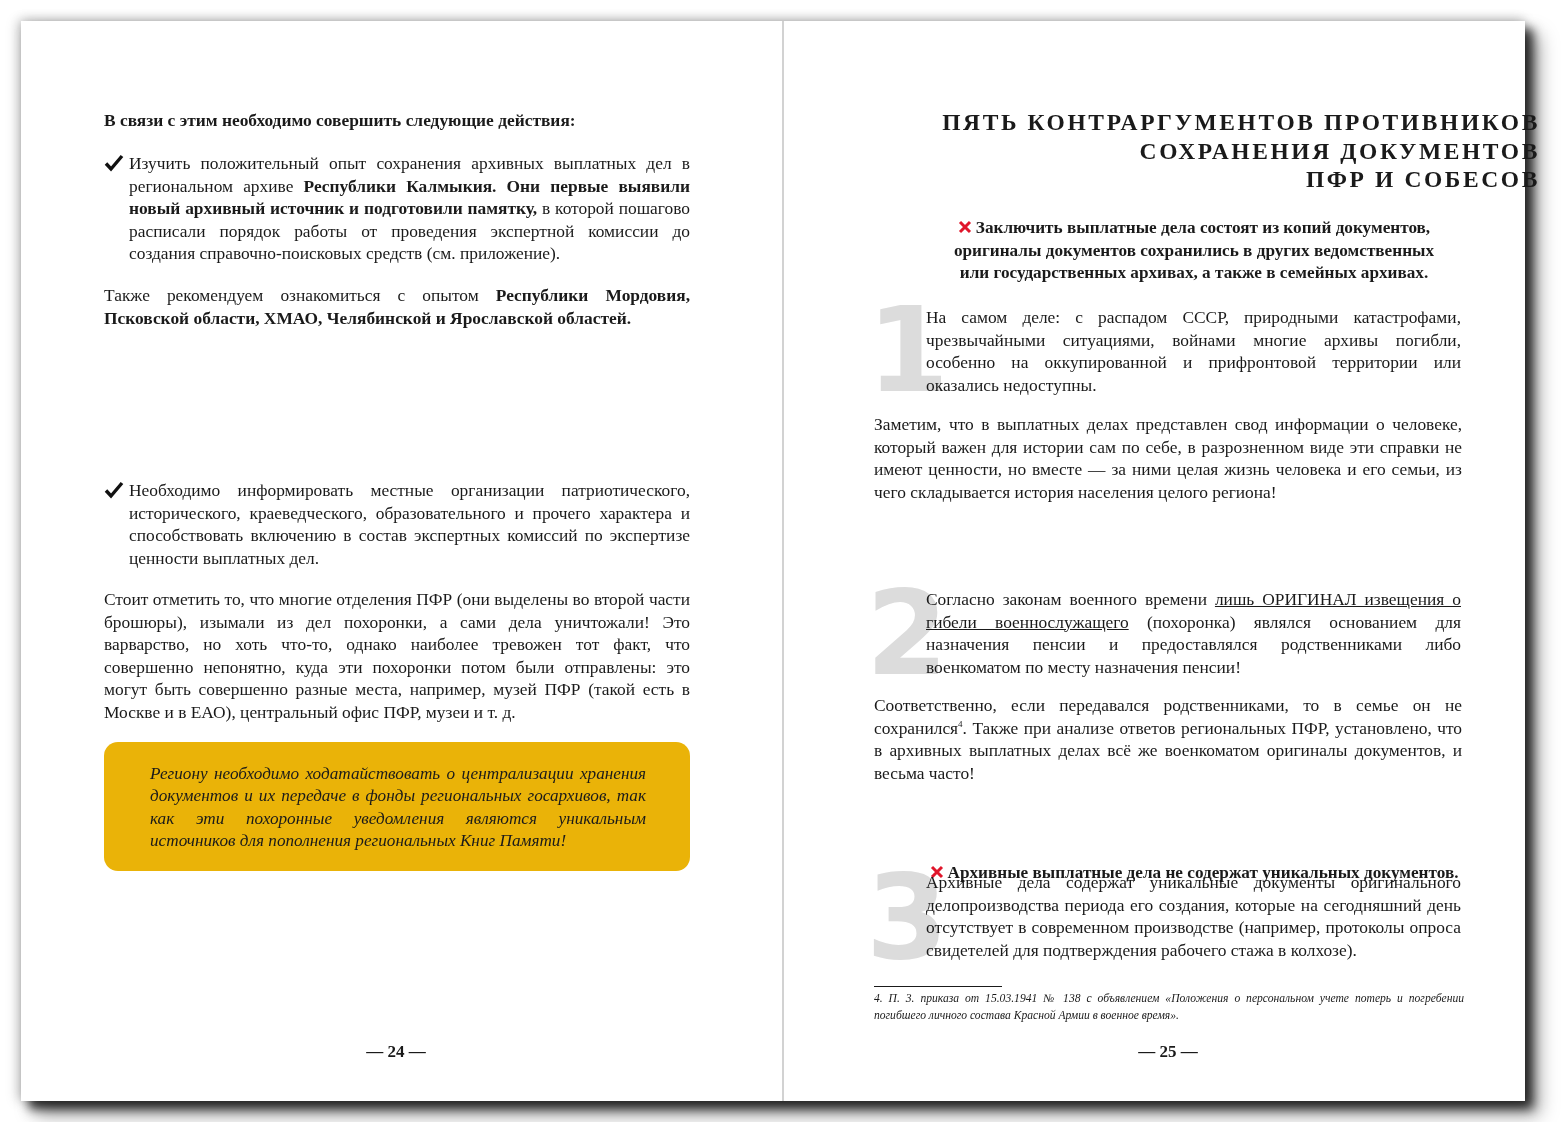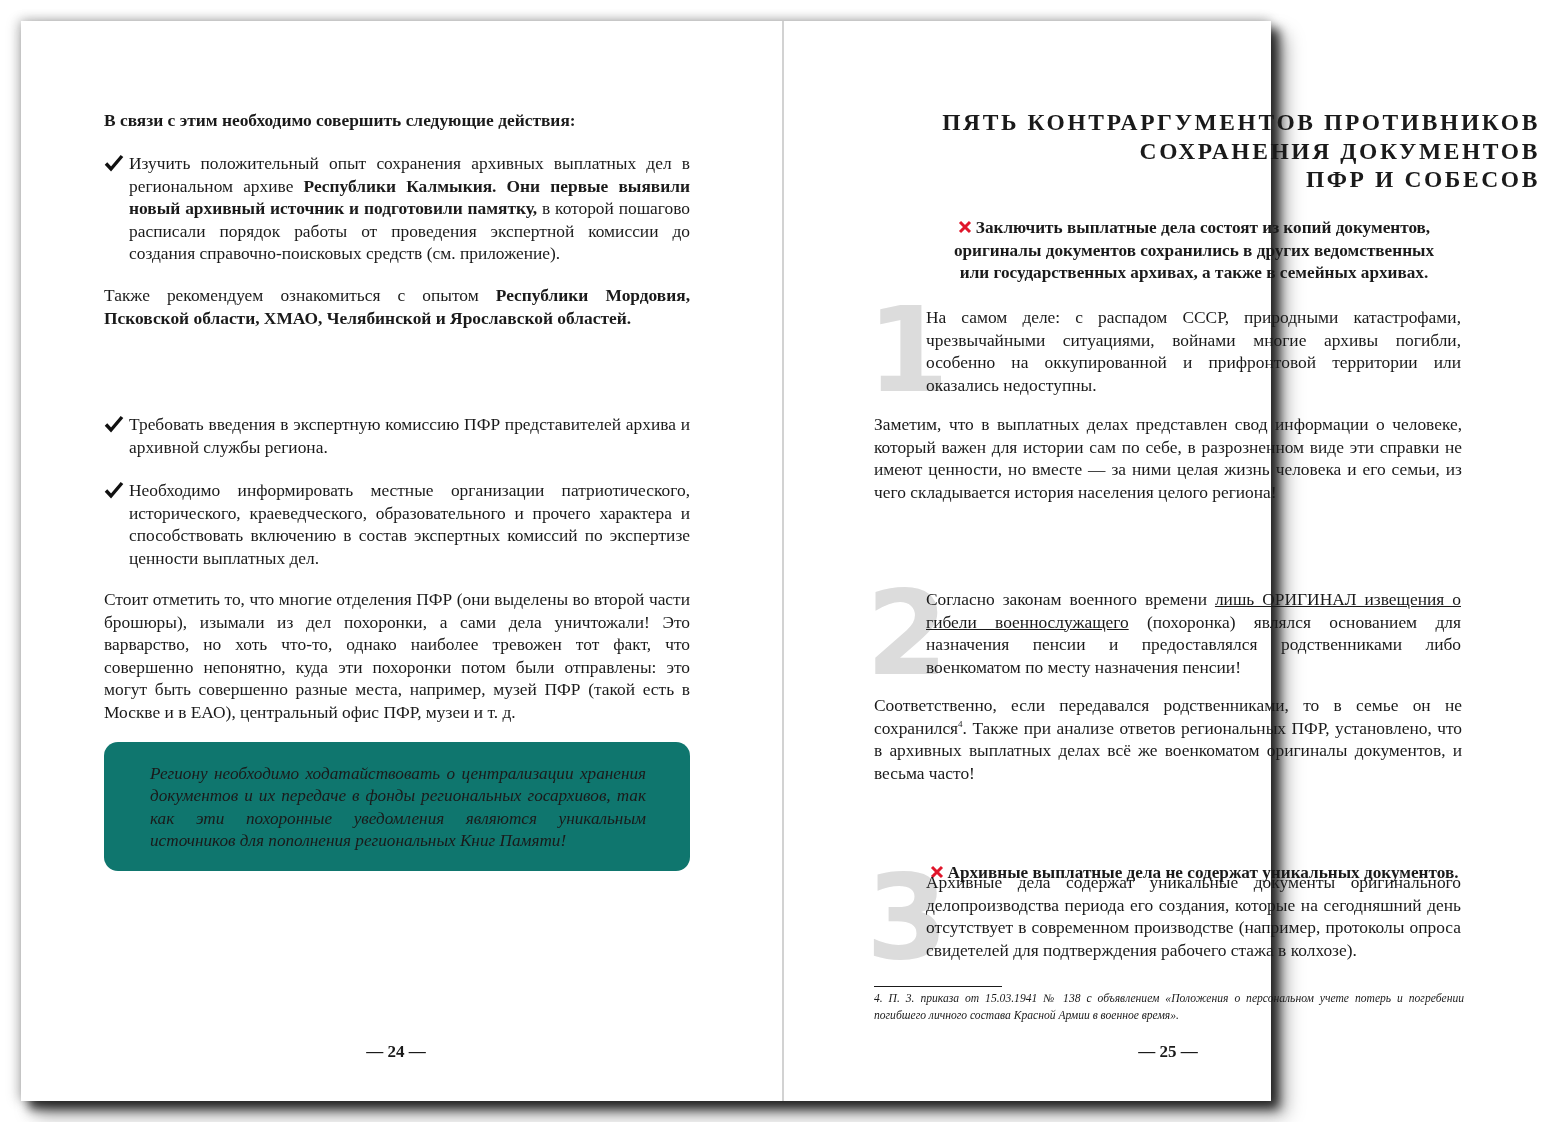--- a/index.html
+++ b/index.html
@@ -5,21 +5,21 @@
   html, body { margin: 0; padding: 0; }
   body {
     width: 1564px; height: 1122px; overflow: hidden;
     background: #ffffff;
     position: relative;
     font-family: "Liberation Serif", "DejaVu Serif", serif;
     color: #1a1a1a;
   }
   .spread {
     position: absolute; left: 21px; top: 21px;
-    width: 1250px; height: 1080px;
+    width: 1504px; height: 1080px;
     background: #ffffff;
     box-shadow: 0 -2px 10px rgba(0,0,0,0.18), -4px 0 12px rgba(0,0,0,0.15), 8px 8px 10px rgba(0,0,0,0.75), 14px 14px 18px rgba(0,0,0,0.35);
   }
   .spine {
     position: absolute; left: 761px; top: 0; width: 2px; height: 1080px;
     background: #d2d2d2;
   }
   .page { position: absolute; top: 0; height: 1080px; }
   .page-left { left: 0; width: 761px; }
   .page-right { left: 763px; width: 759px; }
@@ -31,21 +31,21 @@
   .lead { position: absolute; left: 83px; top: 88px; width: 586px; font-weight: bold; font-size: 17.4px; }
   .check-item { position: absolute; left: 83px; width: 586px; }
   .check-icon {
     position: absolute; left: 0; top: 1px; width: 20px; height: 20px;
   }
   .check-item .txt { margin-left: 25px; }
   .para { position: absolute; left: 83px; width: 586px; }
 
   .callout {
     position: absolute; left: 83px; top: 721px; width: 586px; height: 129px;
-    background: #0f766e; border-radius: 14px;
+    background: #eab308; border-radius: 14px;
   }
   .callout .txt {
     position: absolute; left: 46px; top: 21px; width: 496px;
     font-style: italic; font-size: 17.2px; line-height: 22.4px;
   }
 
   .folio {
     position: absolute; top: 1021px; font-size: 17px; font-weight: bold;
     width: 200px; text-align: center;
   }
@@ -85,26 +85,20 @@
     <div class="check-item" style="top:131px;">
       <svg class="check-icon" viewBox="0 0 20 20">
           <path d="M2 10.5 L7 16 L18 3" stroke="#111" stroke-width="3.4" fill="none" stroke-linejoin="miter"></path>
         </svg>
       <div class="txt"><span>Изучить положительный опыт сохранения архивных выплатных дел в региональном архиве </span><b>Республики Калмыкия. Они первые выявили новый архивный источник и подготовили памятку,</b><span> в которой пошагово расписали порядок работы от проведения экспертной комиссии до создания справочно-поисковых средств (см. приложение).</span></div>
     </div>
 
     <div class="para txt" style="top:263px;"><span>Также рекомендуем ознакомиться с опытом </span><b>Республики Мордовия, Псковской области, ХМАО, Челябинской и Ярославской областей.</b></div>
 
 
-    <div class="check-item" style="top:392px;">
-      <svg class="check-icon" viewBox="0 0 20 20">
-          <path d="M2 10.5 L7 16 L18 3" stroke="#111" stroke-width="3.4" fill="none"></path>
-        </svg>
-      <div class="txt">Требовать введения в экспертную комиссию ПФР представителей архива и архивной службы региона.</div>
-    </div>
 
     <div class="check-item" style="top:458px;">
       <svg class="check-icon" viewBox="0 0 20 20">
           <path d="M2 10.5 L7 16 L18 3" stroke="#111" stroke-width="3.4" fill="none"></path>
         </svg>
       <div class="txt">Необходимо информировать местные организации патриотического, исторического, краеведческого, образовательного и прочего характера и способствовать включению в состав экспертных комиссий по экспертизе ценности выплатных дел.</div>
     </div>
 
     <div class="para txt" style="top:567px;">Стоит отметить то, что многие отделения ПФР (они выделены во второй части брошюры), изымали из дел похоронки, а сами дела уничтожали! Это варварство, но хоть что-то, однако наиболее тревожен тот факт, что совершенно непонятно, куда эти похоронки потом были отправлены: это могут быть совершенно разные места, например, музей ПФР (такой есть в Москве и в ЕАО), центральный офис ПФР, музеи и т. д.</div>
 

